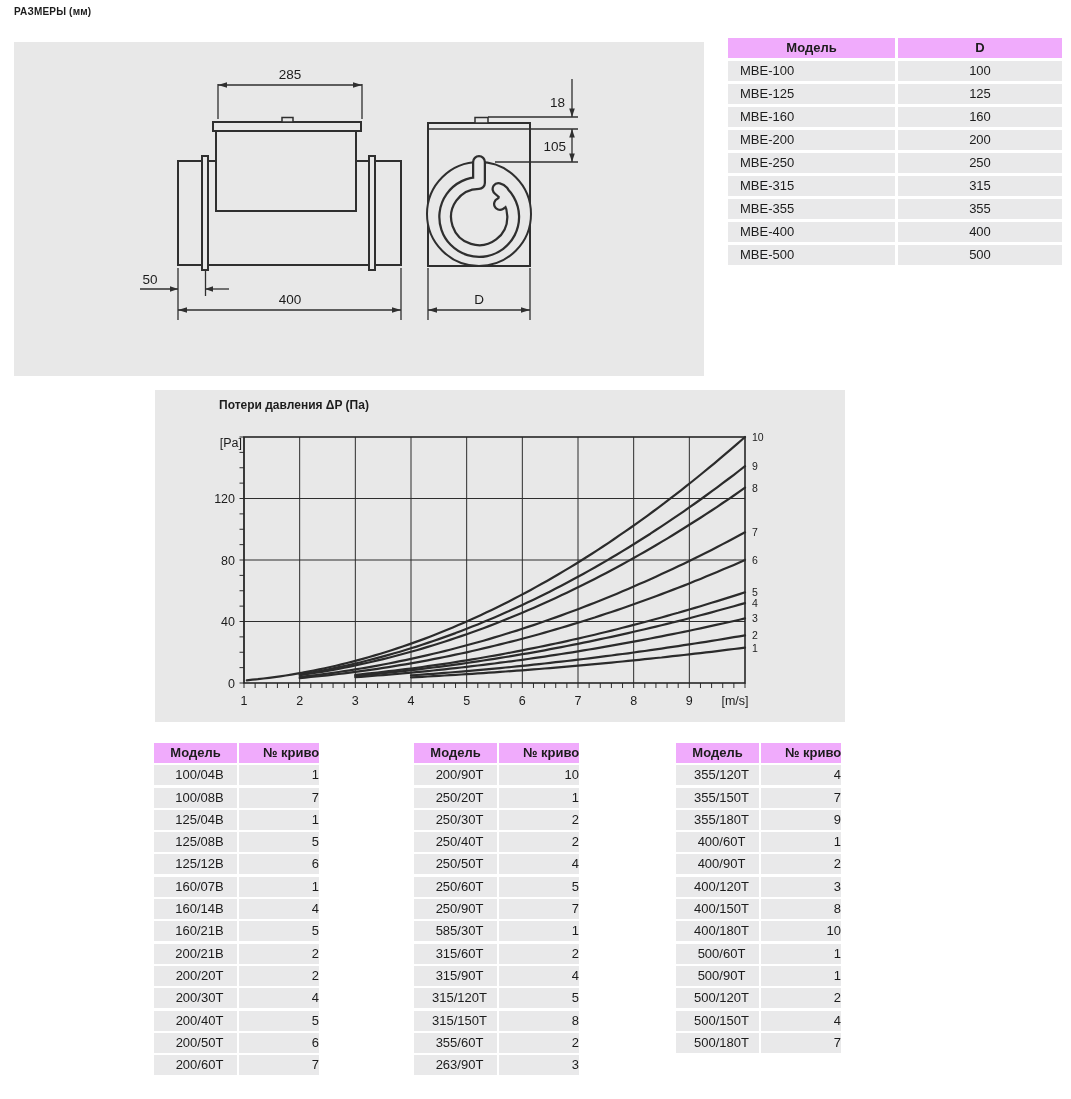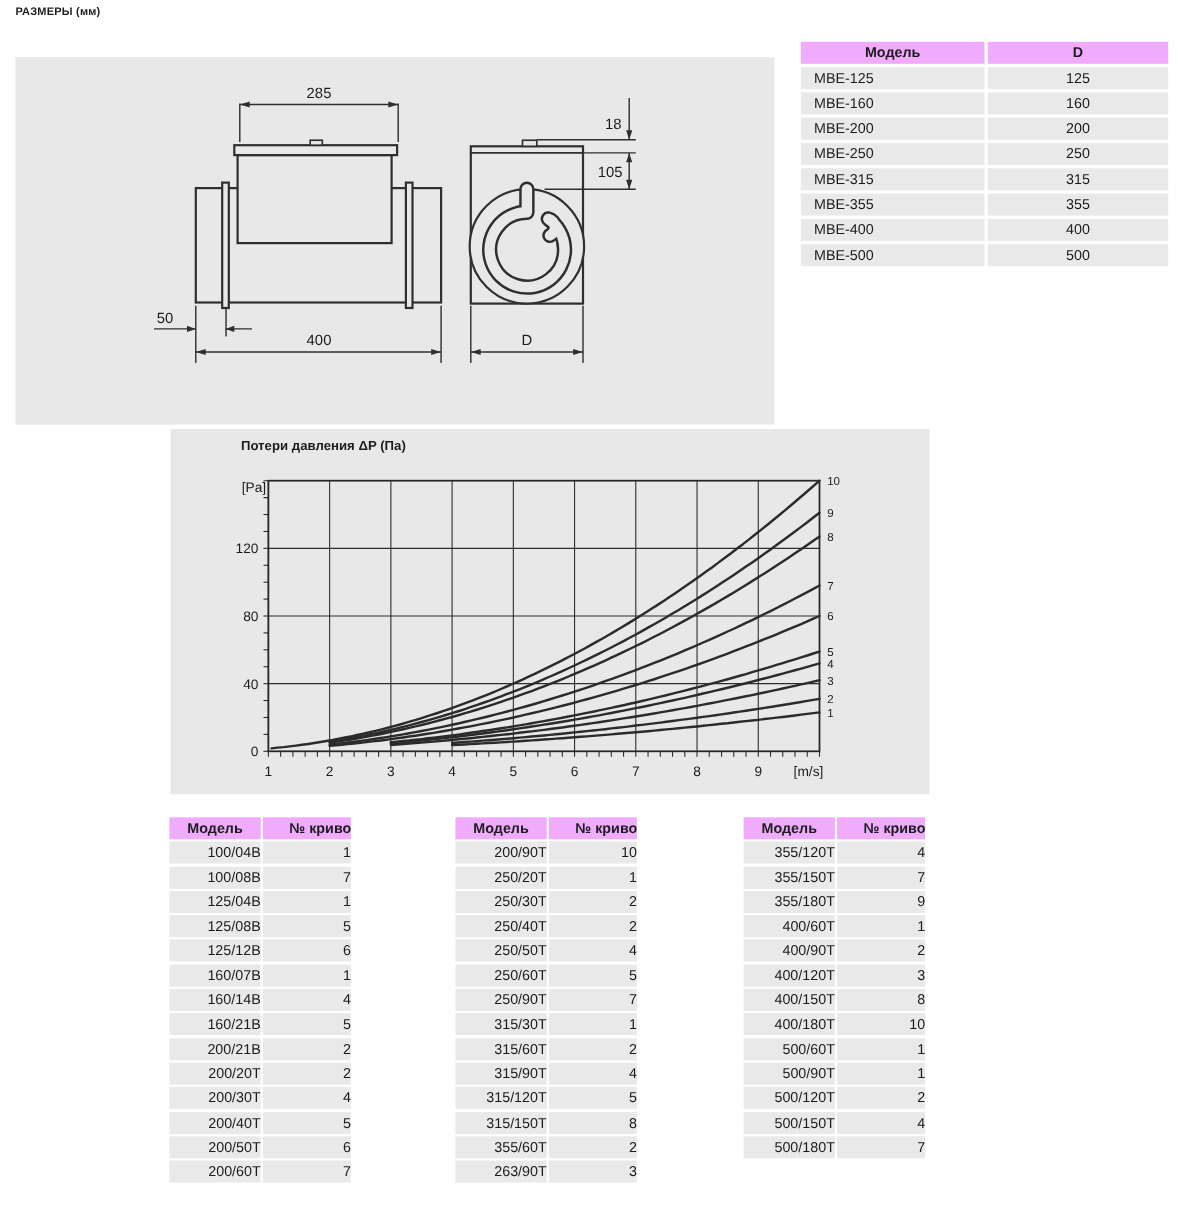--- a/index.html
+++ b/index.html
@@ -6,21 +6,21 @@
   body{
     width:1071px;height:1099px;position:relative;background:#ffffff;
     font-family:"Liberation Sans",sans-serif;color:#1c1c1c;
     -webkit-font-smoothing:antialiased;
   }
   .page-title{
     position:absolute;left:14px;top:6px;font-size:10px;font-weight:bold;
     letter-spacing:.2px;color:#1d1d1d;
   }
   .panel{position:absolute;background:#e8e8e8;}
-  #diagram-panel{left:14px;top:52px;width:690px;height:334px;}
+  #diagram-panel{left:14px;top:42px;width:690px;height:334px;}
   #chart-panel{left:155px;top:390px;width:690px;height:332px;}
   .chart-title{
     position:absolute;left:64px;top:8px;font-size:12px;font-weight:bold;color:#1d1d1d;
   }
   svg text{font-family:"Liberation Sans",sans-serif;fill:#1c1c1c;}
   .dim-label{font-size:13.5px;}
   
   .dtable{position:absolute;}
   .trow{display:flex;}
   .tcell{
@@ -30,21 +30,21 @@
   .trow.thead .tcell{background:#f0abfc;font-weight:bold;text-align:center;}
   
   .dtable.big .trow{gap:3px;margin-bottom:3px;}
   .dtable.big .c0{width:167px;}
   .dtable.big .c1{width:164px;text-align:center;}
   .dtable.big .trow:not(.thead) .c0{padding-left:12px;text-align:left;}
   
   .dtable.small .trow{gap:2px;margin-bottom:2.3px;}
   .dtable.small .c0{width:83px;}
   .dtable.small .c1{width:80px;text-align:right;padding-left:24px;}
-  .dtable.small .trow:not(.thead) .c0{padding-left:8px;text-align:right;}
+  .dtable.small .trow:not(.thead) .c0{padding-left:8px;text-align:center;}
 </style>
 </head>
 <body>
 
 <div class="page-title">РАЗМЕРЫ (мм)</div>
 
 <div class="panel" id="diagram-panel">
   <svg width="690" height="334" viewBox="0 0 690 334">
 
     <g stroke="#2f2f2f" stroke-width="2" fill="#e8e8e8">
@@ -107,20 +107,24 @@
       <text class="dim-label" x="551" y="65" text-anchor="end">18</text>
       <text class="dim-label" x="552" y="109" text-anchor="end">105</text>
     </g>
   </svg>
 </div>
 
 <div class="dtable big" style="left:728px;top:38px;">
     <div class="trow thead">
       <div class="tcell c0">Модель</div>
       <div class="tcell c1">D</div>
+    </div>
+    <div class="trow">
+      <div class="tcell c0">МВЕ-100</div>
+      <div class="tcell c1">100</div>
     </div>
     <div class="trow">
       <div class="tcell c0">МВЕ-125</div>
       <div class="tcell c1">125</div>
     </div>
     <div class="trow">
       <div class="tcell c0">МВЕ-160</div>
       <div class="tcell c1">160</div>
     </div>
     <div class="trow">
@@ -361,21 +365,21 @@
     </div>
     <div class="trow">
       <div class="tcell c0">250/60Т</div>
       <div class="tcell c1">5</div>
     </div>
     <div class="trow">
       <div class="tcell c0">250/90Т</div>
       <div class="tcell c1">7</div>
     </div>
     <div class="trow">
-      <div class="tcell c0">315/30Т</div>
+      <div class="tcell c0">585/30Т</div>
       <div class="tcell c1">1</div>
     </div>
     <div class="trow">
       <div class="tcell c0">315/60Т</div>
       <div class="tcell c1">2</div>
     </div>
     <div class="trow">
       <div class="tcell c0">315/90Т</div>
       <div class="tcell c1">4</div>
     </div>

